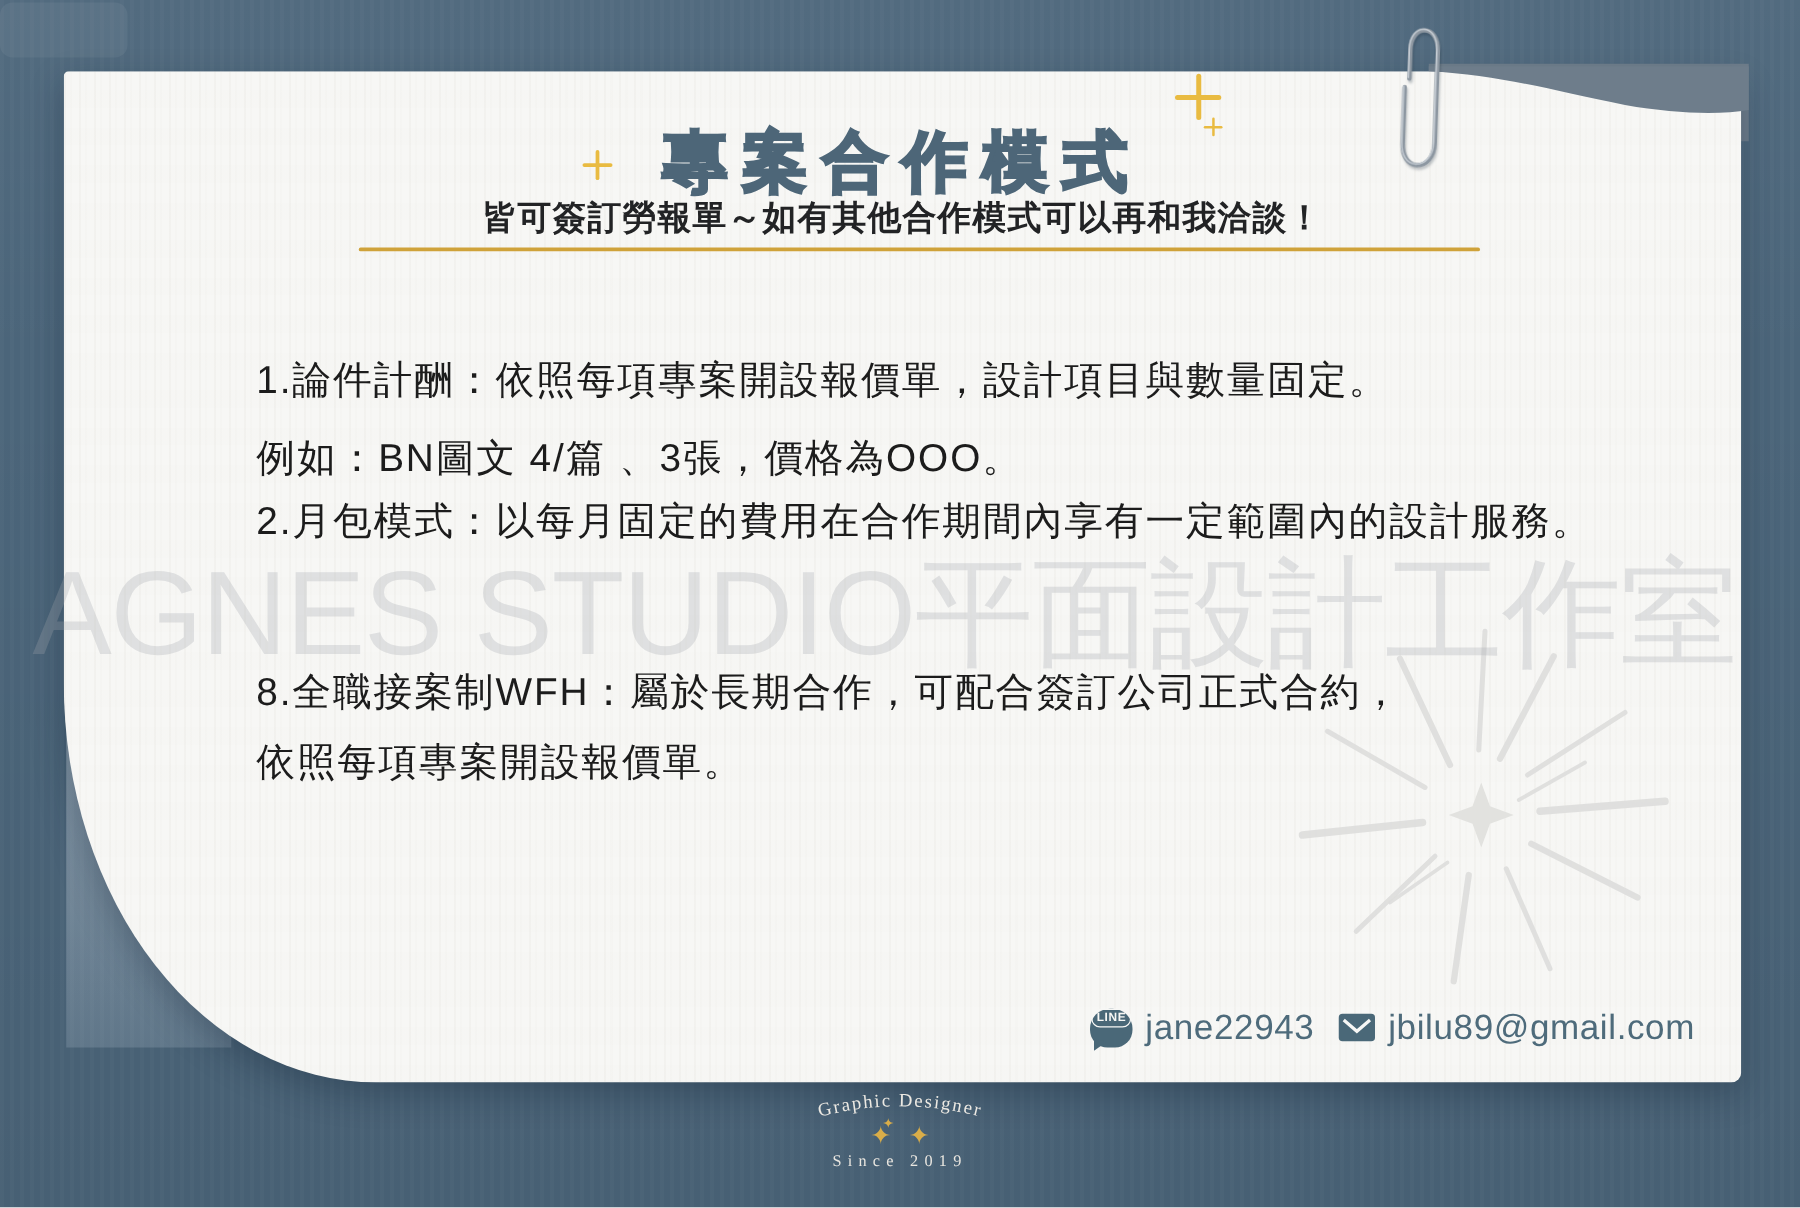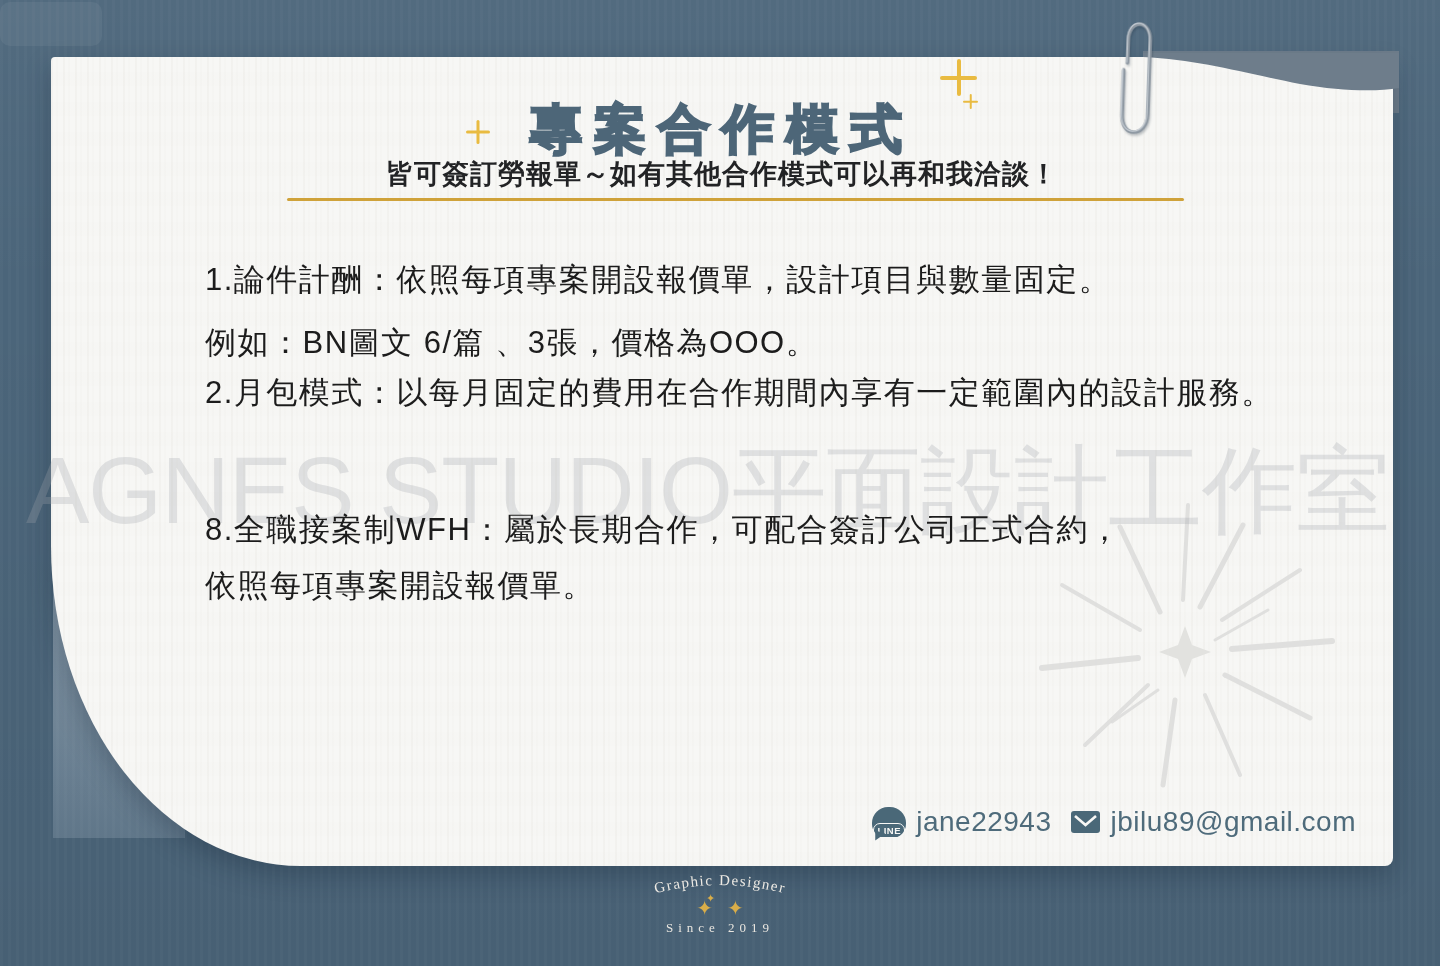--- a/index.html
+++ b/index.html
@@ -56,31 +56,31 @@
   .plus .h{left:0;top:50%;width:100%;transform:translateY(-50%);}
   .plus .v{top:0;left:50%;height:100%;transform:translateX(-50%);}
   .plus-1{left:466px;top:120px;width:24px;height:24px;}
   .plus-1 .h{height:3px;} .plus-1 .v{width:3px;}
   .plus-2{left:940px;top:59px;width:37px;height:37px;}
   .plus-2 .h{height:4px;} .plus-2 .v{width:4px;}
   .plus-3{left:963px;top:94px;width:15px;height:15px;}
   .plus-3 .h{height:2.5px;} .plus-3 .v{width:2.5px;}
   .body-line{
     position:absolute;left:205px;white-space:nowrap;
-    font-size:31px;font-weight:500;color:#1c1c1c;letter-spacing:1.5px;
+    font-size:31px;font-weight:500;color:#1c1c1c;letter-spacing:1.5px;margin-top:24px;
   }
   .bl-0{top:259px;} .bl-1{top:322px;} .bl-2{top:372px;text-align:right;}
   .bl-3{top:445px;} .bl-4{top:509px;} .bl-5{top:565px;}
   .contact{
     position:absolute;right:84px;top:806px;display:flex;align-items:center;gap:10px;
     font-size:28px;font-weight:500;color:#4e6b7b;letter-spacing:0.5px;
   }
   .line-icon{
     position:relative;width:34px;height:31px;background:#4a6878;
-    border-radius:16px 16px 14px 14px;display:flex;align-items:flex-end;justify-content:center;
+    border-radius:16px 16px 14px 14px;display:flex;align-items:flex-start;justify-content:center;
     flex:none;
   }
   .line-icon::after{
     content:'';position:absolute;left:3px;bottom:-3px;width:10px;height:10px;
     background:#4a6878;clip-path:polygon(0 100%, 0 0, 100% 30%);
   }
   .line-icon span{
     color:#f7f7f5;font-size:9.5px;font-weight:700;letter-spacing:0.5px;
     border:1.5px solid #f7f7f5;border-radius:7px;padding:1px 3px;
   }
@@ -154,21 +154,21 @@
     </div>
   <div class="plus plus-3">
       <i class="h"></i>
       <i class="v"></i>
     </div>
 
   <div class="subtitle">皆可簽訂勞報單～如有其他合作模式可以再和我洽談！</div>
   <div class="gold-line"></div>
 
   <div class="body-line bl-0">1.論件計酬：依照每項專案開設報價單，設計項目與數量固定。</div>
-  <div class="body-line bl-1">例如：BN圖文 6/篇 、3張，價格為OOO。</div>
+  <div class="body-line bl-1">例如：BN圖文 4/篇 、3張，價格為OOO。</div>
   <div class="body-line bl-2">2.月包模式：以每月固定的費用在合作期間內享有一定範圍內的設計服務。</div>
   <div class="body-line bl-4">8.全職接案制WFH：屬於長期合作，可配合簽訂公司正式合約，</div>
   <div class="body-line bl-5">依照每項專案開設報價單。</div>
 
   <div class="contact">
     <span class="line-icon">
         <span>LINE</span>
       </span>
     <span>jane22943</span>
     <svg class="mail-icon" width="31" height="24" viewBox="0 0 31 24">

